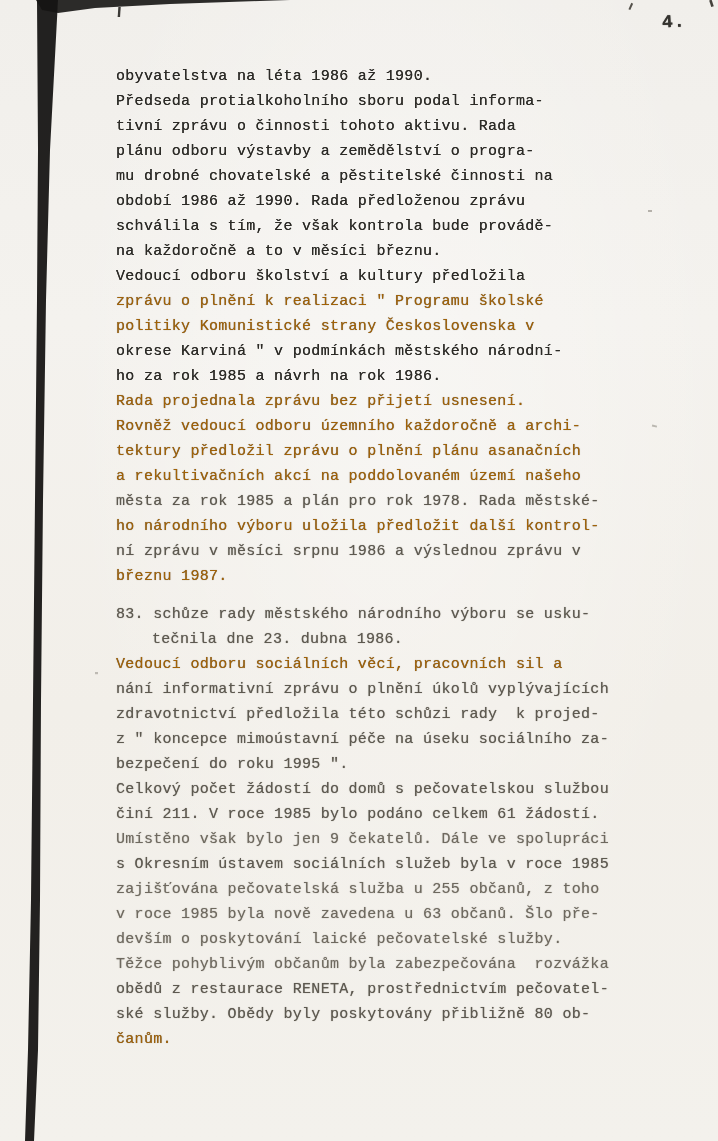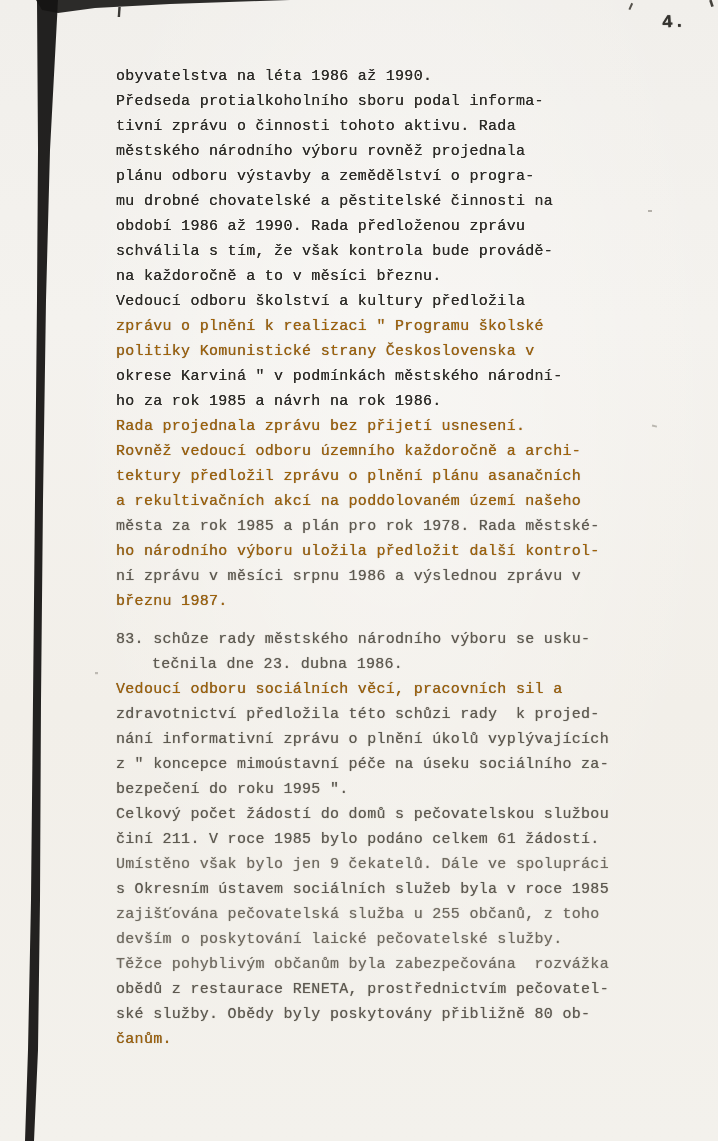--- a/index.html
+++ b/index.html
@@ -75,21 +75,20 @@
     <rect x="652" y="425" width="5" height="2" fill="#8a867d" opacity=".55" transform="rotate(12 654 426)"></rect>
     <rect x="95" y="672" width="3" height="2.2" fill="#8a867d" opacity=".5"></rect>
   </svg>
 
   <div class="page-number">4.</div>
 
   <div class="textblock">
       <div class="line tone-1">obyvatelstva na léta 1986 až 1990.</div>
       <div class="line tone-1">Předseda protialkoholního sboru podal informa-</div>
       <div class="line tone-1">tivní zprávu o činnosti tohoto aktivu. Rada</div>
-      <div class="line tone-1">městského národního výboru rovněž projednala</div>
       <div class="line tone-1">plánu odboru výstavby a zemědělství o progra-</div>
       <div class="line tone-1">mu drobné chovatelské a pěstitelské činnosti na</div>
       <div class="line tone-1">období 1986 až 1990. Rada předloženou zprávu</div>
       <div class="line tone-1">schválila s tím, že však kontrola bude provádě-</div>
       <div class="line tone-1">na každoročně a to v měsíci březnu.</div>
       <div class="line tone-1">Vedoucí odboru školství a kultury předložila</div>
       <div class="line tone-2">zprávu o plnění k realizaci " Programu školské</div>
       <div class="line tone-2">politiky Komunistické strany Československa v</div>
       <div class="line tone-1">okrese Karviná " v podmínkách městského národní-</div>
       <div class="line tone-1">ho za rok 1985 a návrh na rok 1986.</div>
@@ -97,29 +96,30 @@
       <div class="line tone-2">Rovněž vedoucí odboru územního každoročně a archi-</div>
       <div class="line tone-2">tektury předložil zprávu o plnění plánu asanačních</div>
       <div class="line tone-2">a rekultivačních akcí na poddolovaném území našeho</div>
       <div class="line tone-3">města za rok 1985 a plán pro rok 1978. Rada městské-</div>
       <div class="line tone-2">ho národního výboru uložila předložit další kontrol-</div>
       <div class="line tone-3">ní zprávu v měsíci srpnu 1986 a výslednou zprávu v</div>
       <div class="line tone-2">březnu 1987.</div>
       <div class="line tone-3 para-gap">83. schůze rady městského národního výboru se usku-</div>
       <div class="line tone-3" style="padding-left: 36px;">tečnila dne 23. dubna 1986.</div>
       <div class="line tone-2">Vedoucí odboru sociálních věcí, pracovních sil a</div>
+      <div class="line tone-3">nání informativní zprávu o plnění úkolů vyplývajících</div>
       <div class="line tone-3">zdravotnictví předložila této schůzi rady  k projed-</div>
-      <div class="line tone-3">nání informativní zprávu o plnění úkolů vyplývajících</div>
       <div class="line tone-3">z " koncepce mimoústavní péče na úseku sociálního za-</div>
       <div class="line tone-3">bezpečení do roku 1995 ".</div>
       <div class="line tone-3">Celkový počet žádostí do domů s pečovatelskou službou</div>
       <div class="line tone-3">činí 211. V roce 1985 bylo podáno celkem 61 žádostí.</div>
       <div class="line tone-4">Umístěno však bylo jen 9 čekatelů. Dále ve spolupráci</div>
       <div class="line tone-3">s Okresním ústavem sociálních služeb byla v roce 1985</div>
       <div class="line tone-4">zajišťována pečovatelská služba u 255 občanů, z toho</div>
+      <div class="line tone-4">v roce 1985 byla nově zavedena u 63 občanů. Šlo pře-</div>
       <div class="line tone-4">devším o poskytování laické pečovatelské služby.</div>
       <div class="line tone-4">Těžce pohyblivým občanům byla zabezpečována  rozvážka</div>
       <div class="line tone-3">obědů z restaurace RENETA, prostřednictvím pečovatel-</div>
       <div class="line tone-3">ské služby. Obědy byly poskytovány přibližně 80 ob-</div>
       <div class="line tone-2">čanům.</div>
     </div>
 
 </div>
 
 </body></html>

